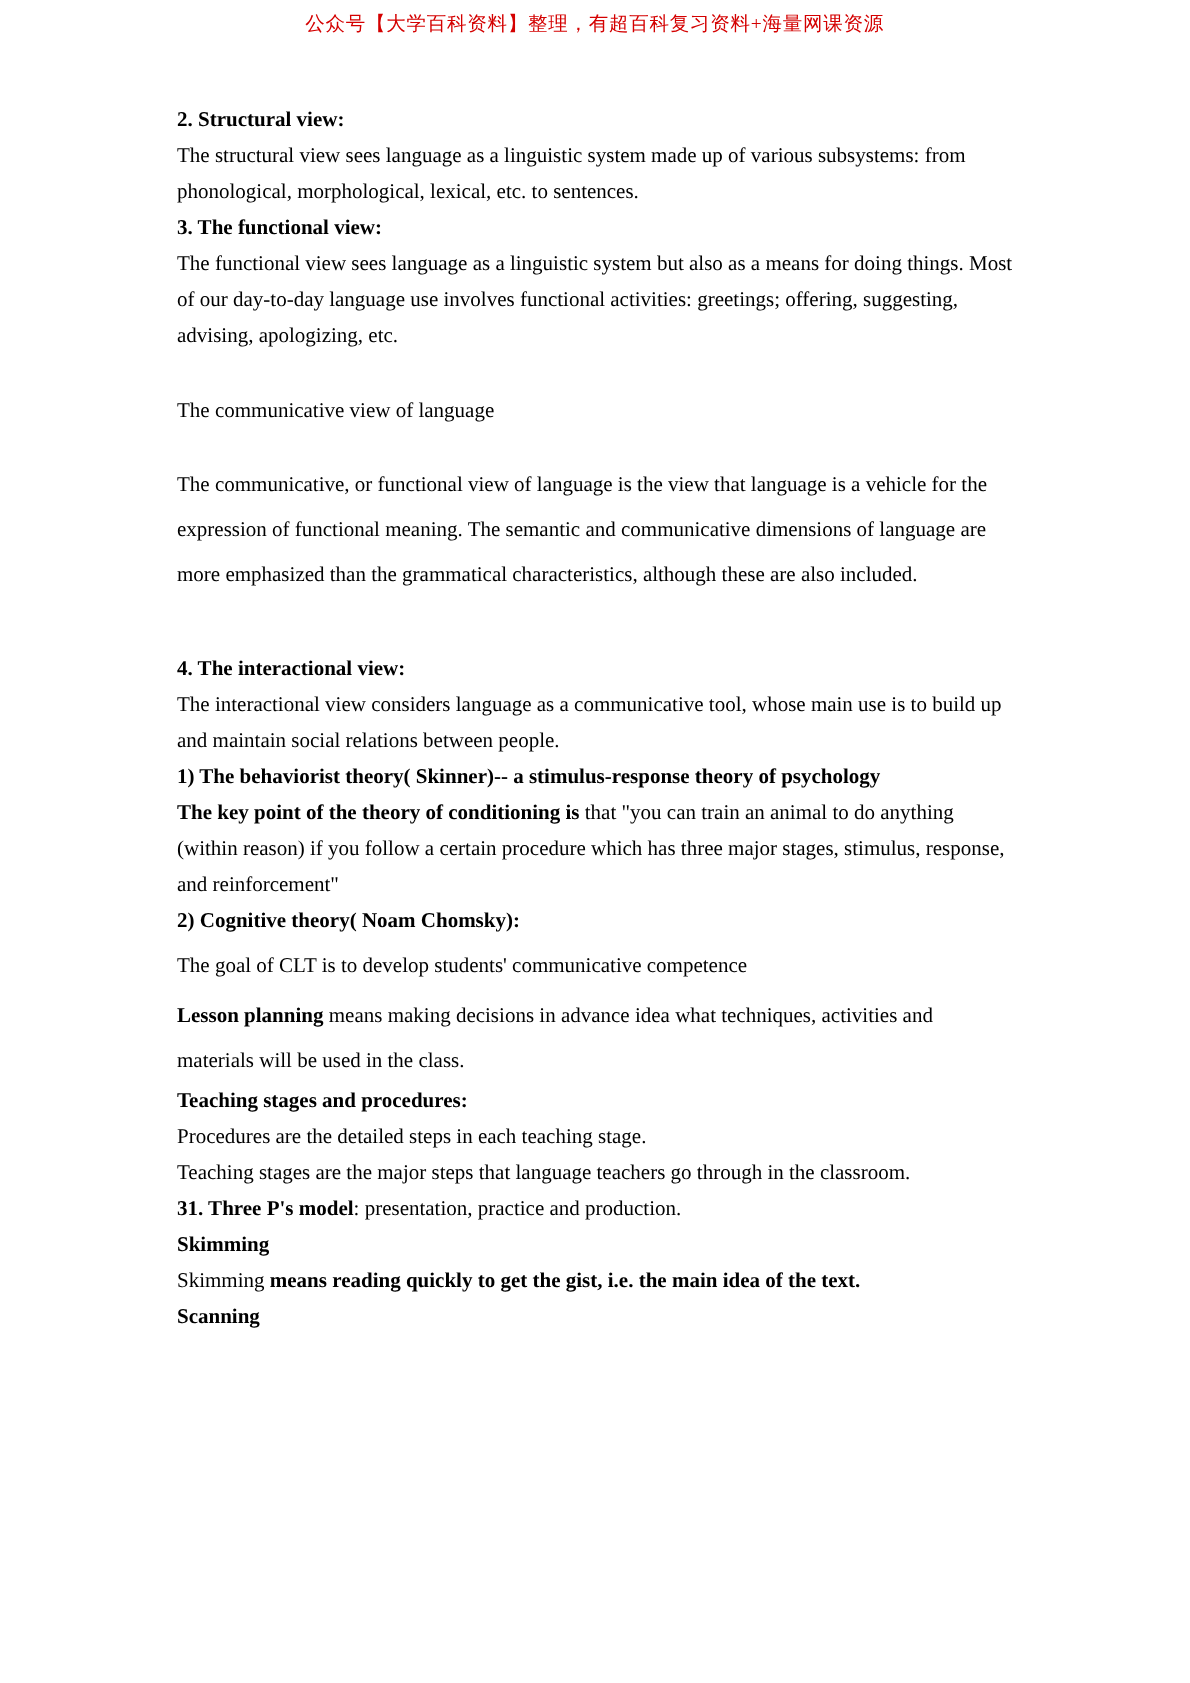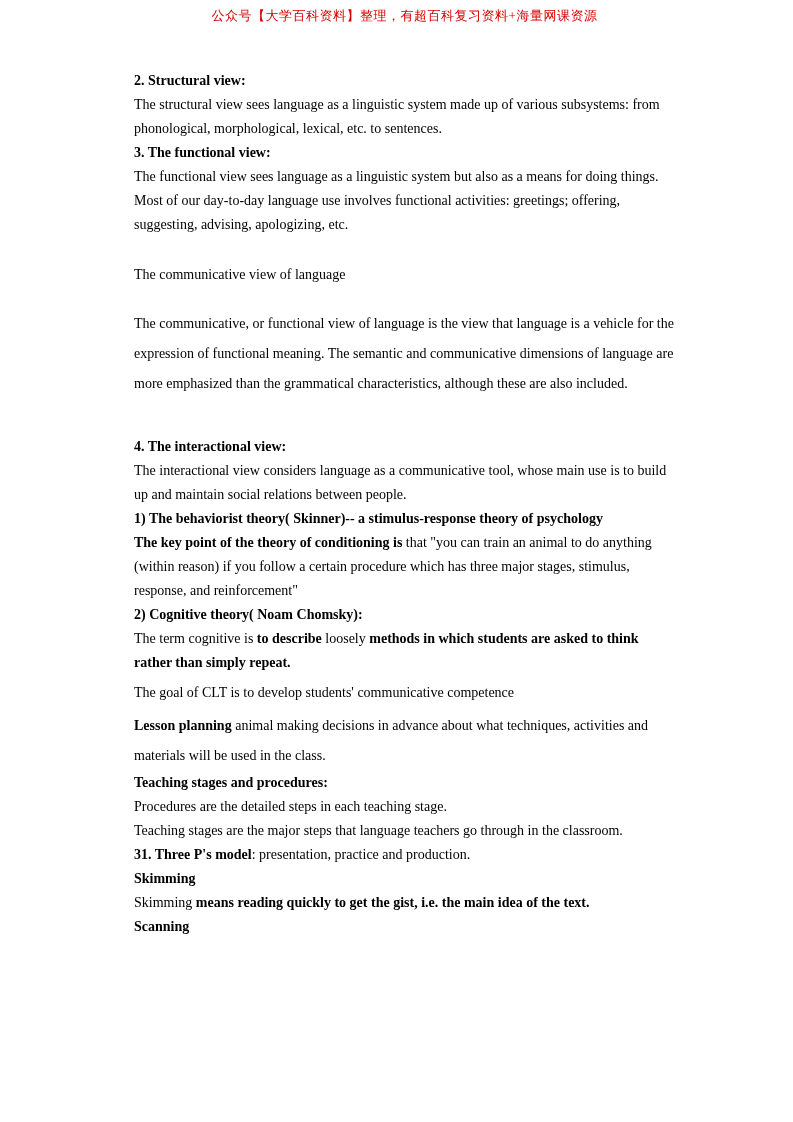--- a/index.html
+++ b/index.html
@@ -7,21 +7,20 @@
     width: 793px;
     height: 1122px;
     margin: 0 auto;
     background: #ffffff;
     font-family: "Liberation Serif", "DejaVu Serif", serif;
     font-size: 14px;
     color: #000;
     position: relative;
     overflow: hidden;
     box-sizing: border-box;
-    padding-left: 16px;
   }
   .red-header {
     padding-top: 7px;
     text-align: center;
     font-size: 13px;
     color: #d40000;
     letter-spacing: 0.5px;
   }
   .content {
     padding: 44px 118px 0 118px;
@@ -66,26 +65,25 @@
 
     <p class="b sp36">4. The interactional view:</p>
     <p class="i1 just">The interactional view considers language as a communicative tool, whose main use is to build up and maintain social relations between people.</p>
 
     <p class="b i1">1) The behaviorist theory( Skinner)-- a stimulus-response theory of psychology</p>
 
     <p class="i1b"><span class="b">The key point of the theory of conditioning is </span><span>that "you can train an animal to do anything (within reason) if you follow a certain procedure which has three major stages, stimulus, response, and reinforcement"</span></p>
 
     <p class="b i1">2) Cognitive theory( Noam Chomsky):</p>
 
-    <p class="i1b"><span>The term cognitive is </span><span class="b">to describe </span><span>loosely </span><span class="b">methods in which students are asked to think rather than simply repeat.</span></p>
 
 
     <p class="sp6">The goal of CLT is to develop students' communicative competence</p>
 
-    <p class="just wide sp6"><span class="b">Lesson planning</span><span> animal making decisions in advance about what techniques, activities and materials will be used in the class.</span></p>
+    <p class="just wide sp6"><span class="b">Lesson planning</span><span> means making decisions in advance idea what techniques, activities and materials will be used in the class.</span></p>
 
     <p class="b">Teaching stages and procedures:</p>
     <p class="i1">Procedures are the detailed steps in each teaching stage.</p>
     <p class="i1">Teaching stages are the major steps that language teachers go through in the classroom.</p>
 
     <p><span class="b">31. Three P's model</span><span>: presentation, practice and production.</span></p>
 
     <p class="b">Skimming</p>
 
     <p class="i1b"><span>Skimming </span><span class="b">means reading quickly to get the gist, i.e. the main idea of the text.</span></p>

